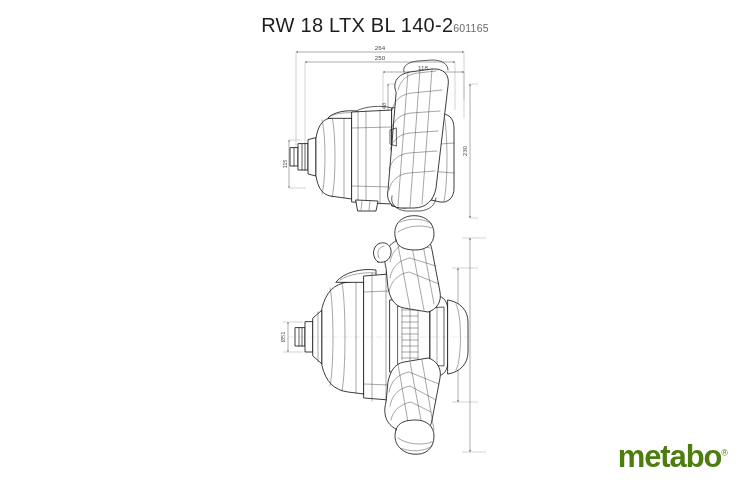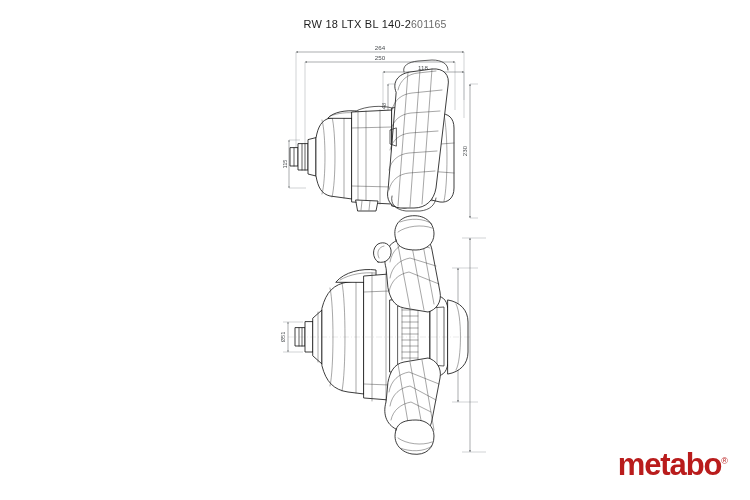--- a/index.html
+++ b/index.html
@@ -14,43 +14,43 @@
   }
   #sheet{position:absolute;left:0;top:0;width:750px;height:500px;}
 
   
   .header{
     position:absolute;left:0;top:14px;width:750px;
     text-align:center;
     white-space:nowrap;
   }
   .title{
-    font-size:11px;
+    font-size:20px;
     font-weight:400;
     letter-spacing:.25px;
     color:#1d1d1d;
   }
   .partno{
     font-size:10.5px;
     font-weight:400;
     color:#6a6a6a;
     letter-spacing:.2px;
   }
 
   
   .drawing{position:absolute;left:0;top:0;width:750px;height:500px;pointer-events:none;}
 
   
   .logo{
     position:absolute;
-    right:22px;bottom:20px;
+    right:22px;bottom:28px;
     font-size:31px;
     font-weight:bold;
     letter-spacing:-1.1px;
-    color:#b91c1c;
+    color:#4d7c0f;
     line-height:1;
   }
   .logo .reg{
     font-size:9px;
     font-weight:normal;
     vertical-align:super;
     letter-spacing:0;
   }
 
   

